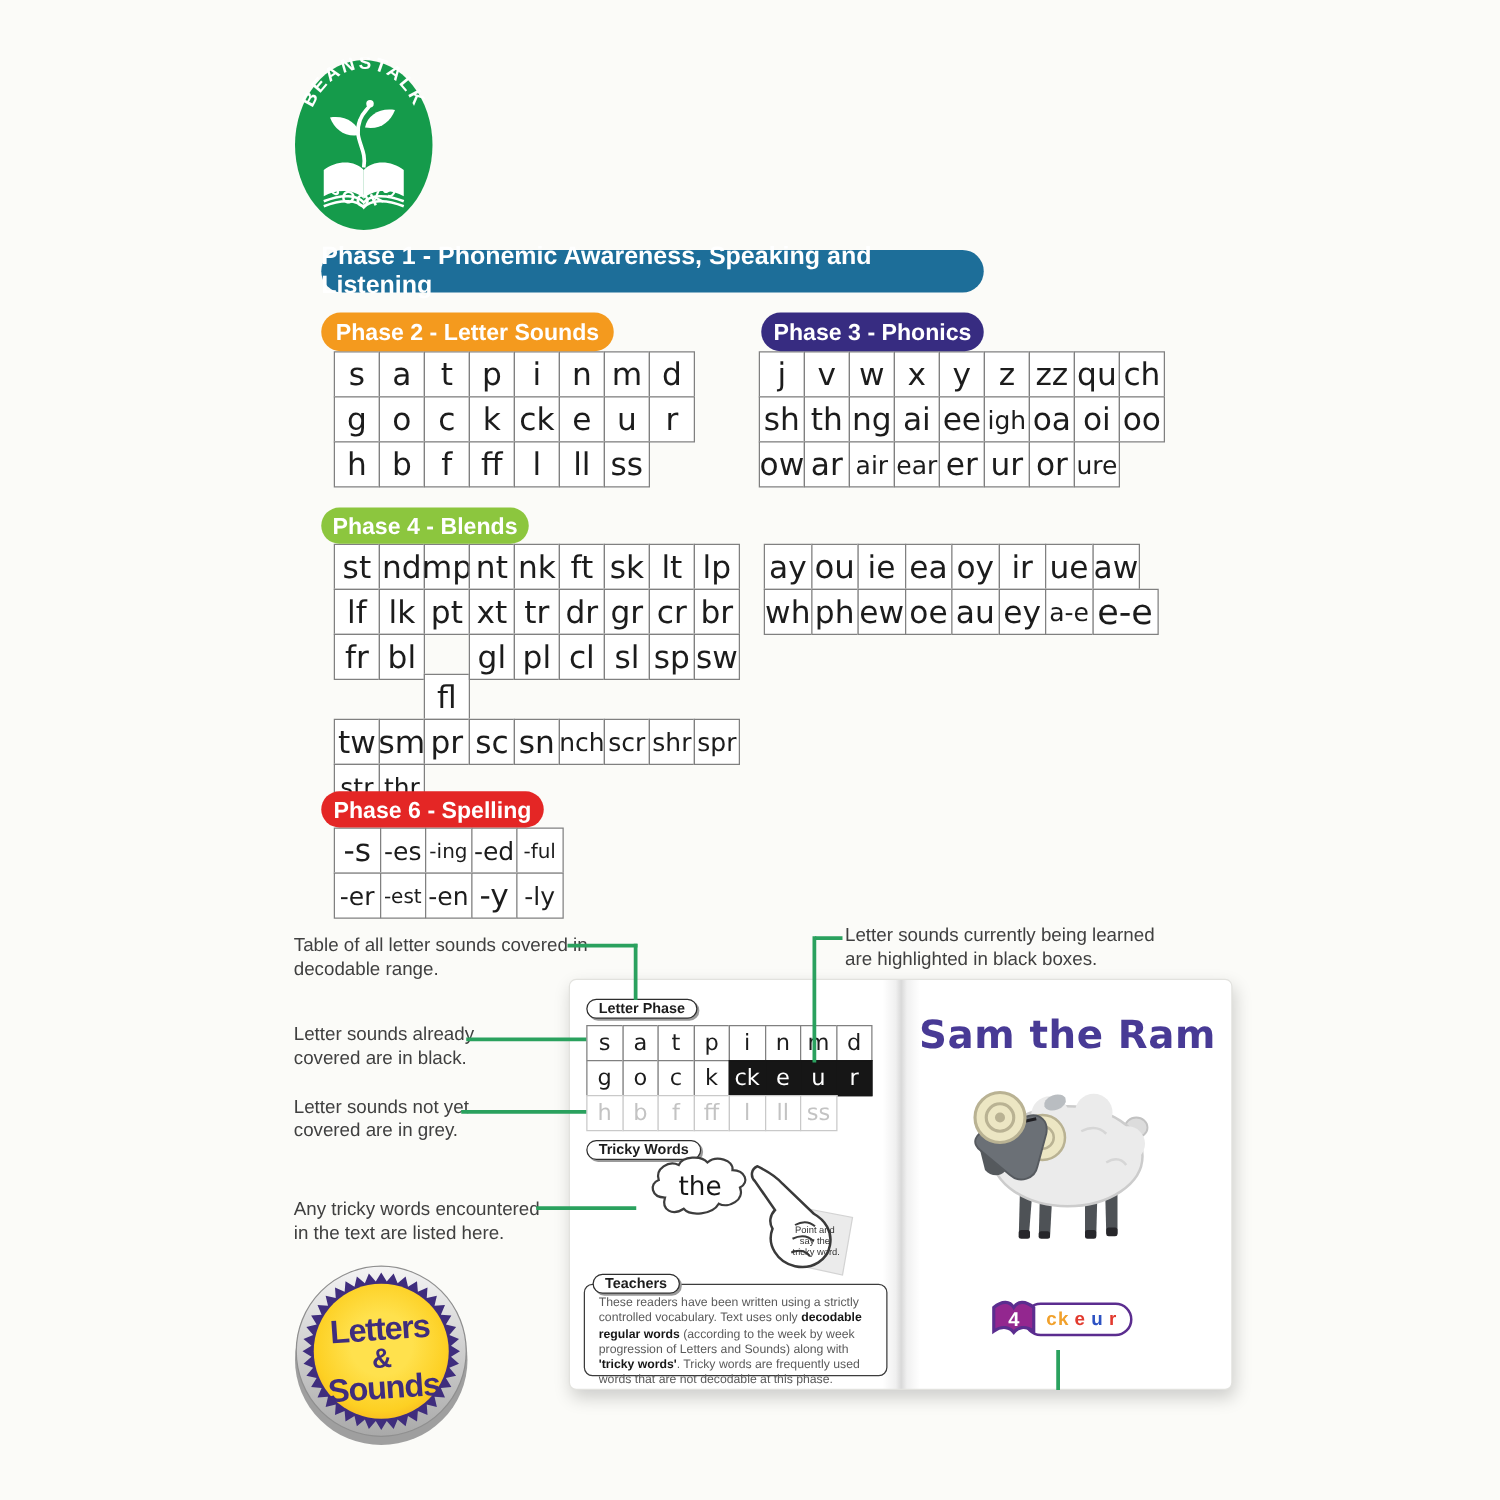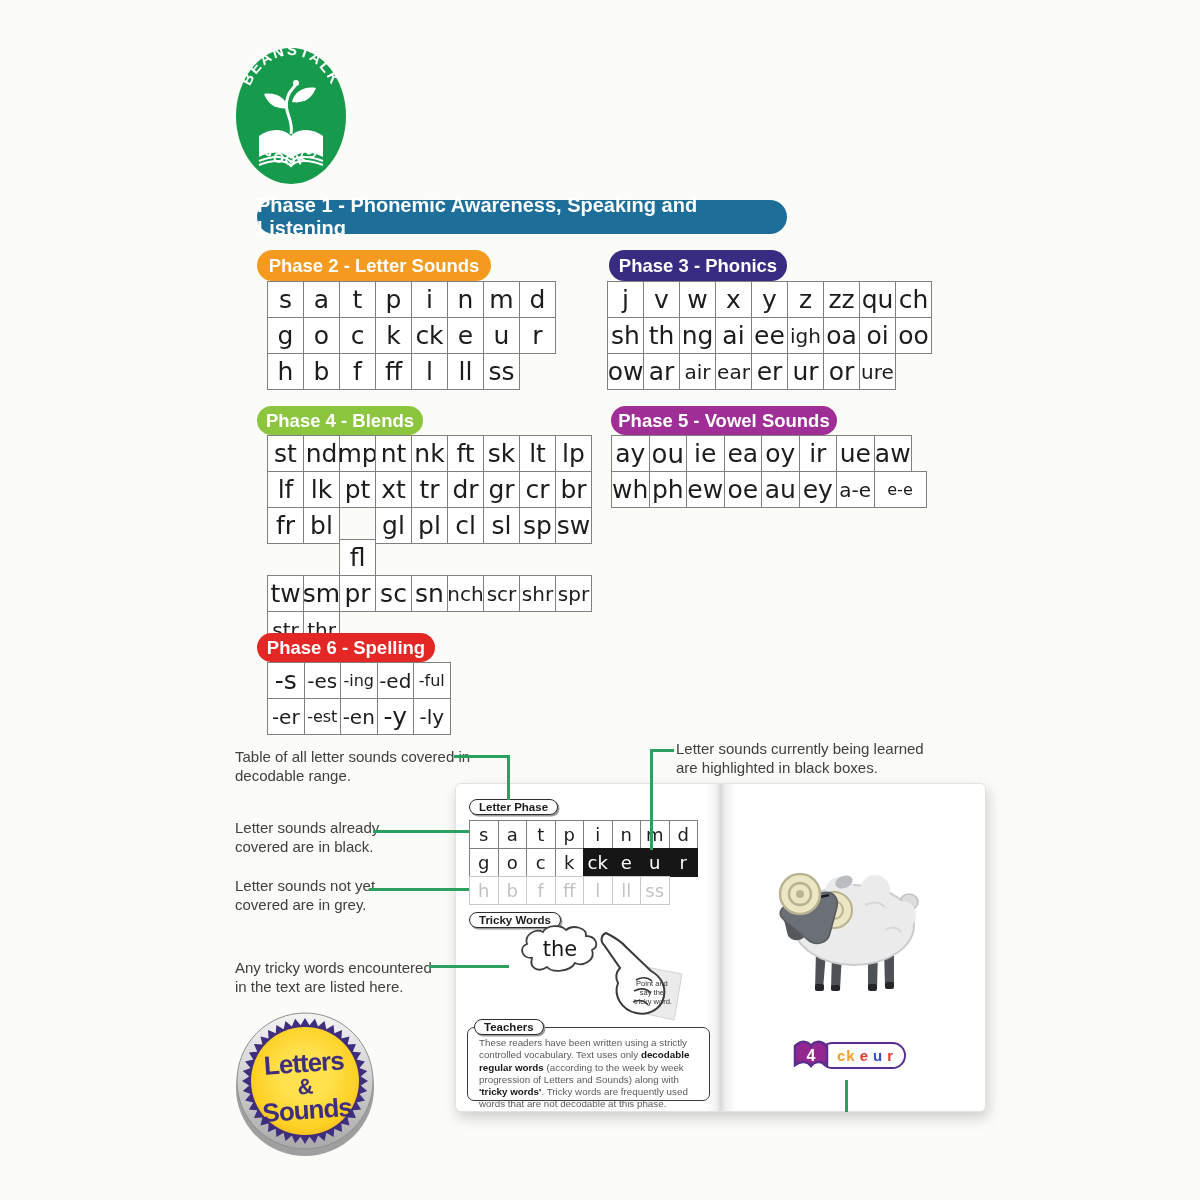--- a/index.html
+++ b/index.html
@@ -207,41 +207,40 @@
         <div class="gcell" style="width: 37px; height: 37px; font-size: 20px;">scr</div>
         <div class="gcell" style="width: 37px; height: 37px; font-size: 20px;">shr</div>
         <div class="gcell" style="width: 37px; height: 37px; font-size: 20px;">spr</div>
       </div>
       <div class="grow">
         <div class="gcell" style="width: 37px; height: 37px; font-size: 20px;">str</div>
         <div class="gcell" style="width: 37px; height: 37px; font-size: 20px;">thr</div>
       </div>
     </div>
 
-  <div class="pill" style="left: 611px; top: 406px; width: 226px; height: 29px; background: rgb(160, 46, 151);">Phase 5 - Vowel Sounds</div>
   <div class="grid" style="left:611px;top:435px">
       <div class="grow">
         <div class="gcell" style="width: 38.5px; height: 37px; font-size: 25px;">ay</div>
         <div class="gcell" style="width: 38.5px; height: 37px; font-size: 26px; text-align: right;">ou</div>
         <div class="gcell" style="width: 38.5px; height: 37px; font-size: 25px;">ie</div>
         <div class="gcell" style="width: 38.5px; height: 37px; font-size: 25px;">ea</div>
         <div class="gcell" style="width: 38.5px; height: 37px; font-size: 25px;">oy</div>
         <div class="gcell" style="width: 38.5px; height: 37px; font-size: 25px;">ir</div>
         <div class="gcell" style="width: 38.5px; height: 37px; font-size: 25px;">ue</div>
         <div class="gcell" style="width: 38.5px; height: 37px; font-size: 25px;">aw</div>
       </div>
       <div class="grow">
         <div class="gcell" style="width: 38.5px; height: 37px; font-size: 25px;">wh</div>
         <div class="gcell" style="width: 38.5px; height: 37px; font-size: 25px;">ph</div>
         <div class="gcell" style="width: 38.5px; height: 37px; font-size: 25px;">ew</div>
         <div class="gcell" style="width: 38.5px; height: 37px; font-size: 25px;">oe</div>
         <div class="gcell" style="width: 38.5px; height: 37px; font-size: 25px;">au</div>
         <div class="gcell" style="width: 38.5px; height: 37px; font-size: 25px;">ey</div>
         <div class="gcell" style="width: 38.5px; height: 37px; font-size: 20px;">a-e</div>
-        <div class="gcell" style="width: 53px; height: 37px; font-size: 16px;">e-e</div>
+        <div class="gcell" style="width: 53px; height: 37px; font-size: 28px;">e-e</div>
       </div>
     </div>
 
   <div class="pill" style="left: 257px; top: 633px; width: 178px; height: 29px; background: rgb(228, 38, 37);">Phase 6 - Spelling</div>
   <div class="grid" style="left:267px;top:662px">
       <div class="grow">
         <div class="gcell" style="width: 37.5px; height: 37px; font-size: 25px;">-s</div>
         <div class="gcell" style="width: 37.5px; height: 37px; font-size: 20px;">-es</div>
         <div class="gcell" style="width: 37.5px; height: 37px; font-size: 16px;">-ing</div>
         <div class="gcell" style="width: 37.5px; height: 37px; font-size: 20px;">-ed</div>
@@ -324,20 +323,21 @@
         <tspan x="57" dy="9">say the</tspan>
         <tspan x="57" dy="9">tricky word.</tspan>
       </text>
     </svg>
 
     <div class="teachers inner">
       <div class="label-pill">Teachers</div>
       <div class="tx"><span>These readers have been written using a strictly controlled vocabulary. Text uses only </span><span class="bold">decodable regular words</span><span> (according to the week by week progression of Letters and Sounds) along with </span><span class="bold">'tricky words'</span><span>. Tricky words are frequently used words that are not decodable at this phase.</span></div>
     </div>
 
+    <div class="rtitle inner" style="color: rgb(72, 58, 149);">Sam the Ram</div>
 
     <svg class="inner" style="left:314px;top:86px" width="152" height="132" viewBox="0 0 152 132">
       <g fill="#4e5256">
         <path d="M46,80 l10,2 -3,38 -8,0 Z"></path>
           <path d="M62,82 l10,1 -2,37 -9,0 Z"></path>
         <path d="M98,80 l10,1 -1,38 -9,0 Z"></path>
           <path d="M114,78 l10,1 0,38 -9,0 Z"></path>
       </g>
       <g fill="#26262a">
         <rect x="45" y="114" width="9" height="7" rx="2"></rect>

